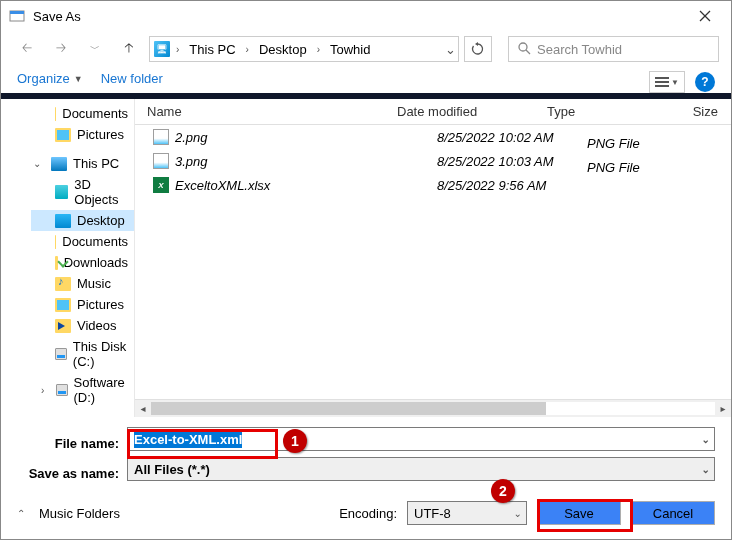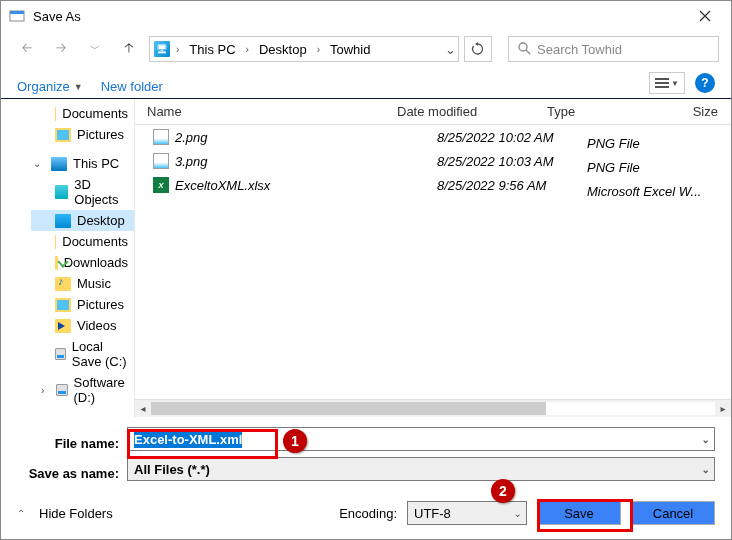--- a/index.html
+++ b/index.html
@@ -15,21 +15,21 @@
 .up-arrow { color: #333; }
 .breadcrumb { flex: 0 0 310px; border: 1px solid #ccc; height: 26px; display: flex; align-items: center; padding: 0 4px; gap: 4px; position: relative; }
 .bc-icon { width: 16px; height: 16px; background: linear-gradient(135deg,#4fc3f7,#0288d1); border-radius: 1px; display:flex;align-items:center;justify-content:center;color:#fff;font-size:9px; }
 .bc-chev { color: #555; font-size: 10px; padding: 0 2px; }
 .bc-item { padding: 2px 4px; cursor: pointer; }
 .bc-dropdown { position: absolute; right: 2px; color: #555; }
 .refresh { width: 28px; height: 26px; border: 1px solid #ccc; display: flex; align-items: center; justify-content: center; margin-left: -1px; }
 .search { flex: 1; border: 1px solid #ccc; height: 26px; display: flex; align-items: center; padding: 0 8px; margin-left: 10px; color: #888; }
 .search-icon { margin-right: 6px; }
 
-.toolbar { height: 32px; display: flex; align-items: flex-end; padding: 4px 16px; border-bottom: 1px solid #0f172a; gap: 18px; }
+.toolbar { height: 32px; display: flex; align-items: flex-start; padding: 4px 16px; border-bottom: 6px solid #0f172a; gap: 18px; }
 .tool-link { color: #1976d2; cursor: pointer; display: flex; align-items: center; gap: 4px; }
 .tool-right { margin-left: auto; display: flex; align-items: center; gap: 10px; }
 .view-btn { width: 36px; height: 22px; border:1px solid #ccc; display:flex;align-items:center;justify-content:center;gap:2px; }
 .help-btn { width: 20px; height: 20px; border-radius: 50%; background: #0078d7; color: #fff; display:flex;align-items:center;justify-content:center;font-size:12px;font-weight:bold; }
 
 .body { display: flex; height: 318px; }
 .sidebar { width: 176px; border-right: 1px solid #e8e8e8; overflow-y: auto; padding: 4px 0; }
 .tree-item { display: flex; align-items: center; padding: 3px 6px 3px 24px; gap: 6px; cursor: pointer; margin-left: 30px; }
 .tree-item.root { padding-left: 16px; font-weight: normal; }
 .tree-item.sel { background: #cce8ff; }
@@ -199,21 +199,21 @@
       <div class="tree-item">
           <span class="tree-ico pix"></span>
           <span>Pictures</span>
         </div>
       <div class="tree-item">
           <span class="tree-ico vd"></span>
           <span>Videos</span>
         </div>
       <div class="tree-item">
           <span class="tree-ico dk"></span>
-          <span>Local Save (C:)</span>
+          <span>This Disk (C:)</span>
         </div>
       <div class="tree-item">
           <span class="tree-exp">›</span>
           <span class="tree-ico dk"></span>
           <span>Software (D:)</span>
         </div>
     </div>
 
     <div class="filelist">
       <div class="hdr">
@@ -232,21 +232,20 @@
           <div class="row">
             <div class="file-ico ico-png"></div>
             <div class="col-name">3.png</div>
             <div class="col-date">8/25/2022 10:03 AM</div>
             <div class="col-type">PNG File</div>
           </div>
           <div class="row">
             <div class="file-ico ico-xl">X</div>
             <div class="col-name">ExceltoXML.xlsx</div>
             <div class="col-date">8/25/2022 9:56 AM</div>
-            <div class="col-type">Microsoft Excel W...</div>
           </div>
         </div>
       <div class="hscroll">
         <div class="hscroll-arr l">◂</div>
         <div class="hscroll-track">
             <div class="hscroll-thumb"></div>
           </div>
         <div class="hscroll-arr r">▸</div>
       </div>
     </div>
@@ -264,21 +263,21 @@
       <div class="field-lbl">Save as name:</div>
       <div class="field-input" style="background:#efefef;">
         <span>All Files  (*.*)</span>
         <span class="field-dd">⌄</span>
       </div>
     </div>
   </div>
 
   <div class="footer">
     <span class="hide-exp">⌃</span>
-    <span>Hide Folders</span>
+    <span>Music Folders</span>
     <span class="enc-lbl">Encoding:</span>
     <div class="enc-select">
       <span>UTF-8</span>
       <span class="field-dd">⌄</span>
     </div>
     <div class="btn">Save</div>
     <div class="btn">Cancel</div>
   </div>
 
   <div class="fn-highlight"></div>

